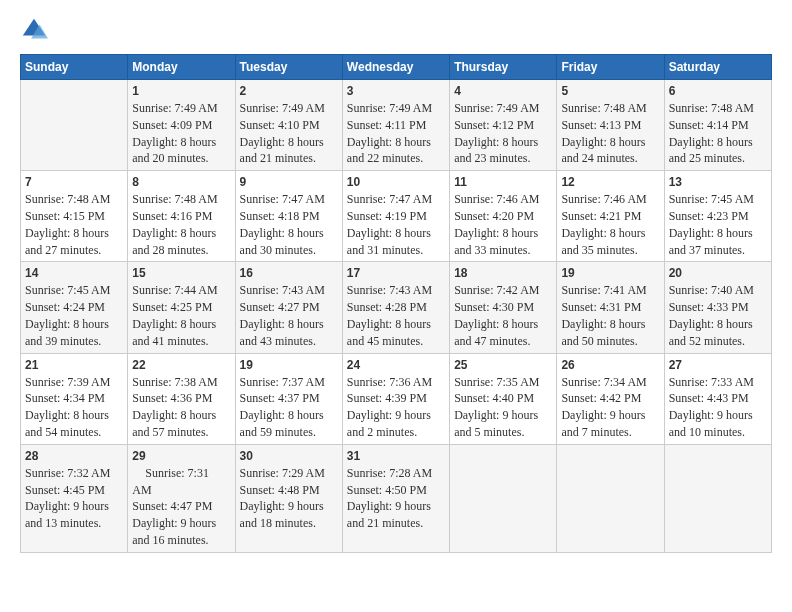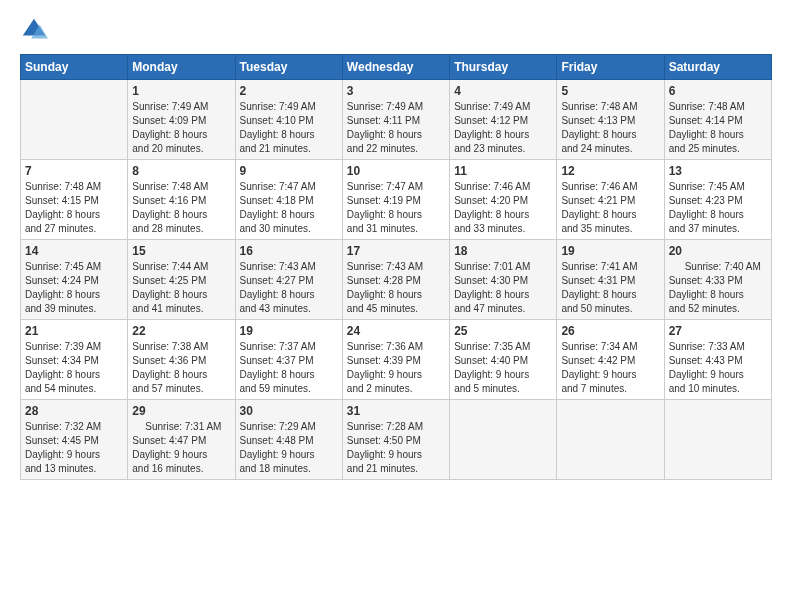--- a/index.html
+++ b/index.html
@@ -89,23 +89,24 @@
     tbody tr:nth-child(even) td {
       background: #fff;
     }
     .day-num {
       font-weight: bold;
       font-size: 12px;
       display: block;
       margin-bottom: 2px;
     }
     .day-info {
-      font-size: 10px;
+      font-size: 12px;
       line-height: 1.4;
       color: #333;
+      font-family: Liberation Serif, serif;
     }
   </style>
 </head>
 <body>
 
 <div class="page">
   <div class="header">
     <div class="logo">
       <svg class="logo-icon" viewBox="0 0 40 40">
         <polygon points="20,4 36,28 4,28" fill="#2a6db5"></polygon>
@@ -202,29 +203,29 @@
 Daylight: 8 hours
 and 41 minutes.</span></td>
           <td><span class="day-num">16</span><span class="day-info" style="white-space: pre-line;">Sunrise: 7:43 AM
 Sunset: 4:27 PM
 Daylight: 8 hours
 and 43 minutes.</span></td>
           <td><span class="day-num">17</span><span class="day-info" style="white-space: pre-line;">Sunrise: 7:43 AM
 Sunset: 4:28 PM
 Daylight: 8 hours
 and 45 minutes.</span></td>
-          <td><span class="day-num">18</span><span class="day-info" style="white-space: pre-line;">Sunrise: 7:01 AM
+          <td><span class="day-num">18</span><span class="day-info" style="white-space: pre-line;">Sunrise: 7:42 AM
 Sunset: 4:30 PM
 Daylight: 8 hours
 and 47 minutes.</span></td>
           <td><span class="day-num">19</span><span class="day-info" style="white-space: pre-line;">Sunrise: 7:41 AM
 Sunset: 4:31 PM
 Daylight: 8 hours
 and 50 minutes.</span></td>
-          <td><span class="day-num">20</span><span class="day-info" style="white-space: pre-line; margin-left: 16px;">Sunrise: 7:40 AM
+          <td><span class="day-num">20</span><span class="day-info" style="white-space: pre-line;">Sunrise: 7:40 AM
 Sunset: 4:33 PM
 Daylight: 8 hours
 and 52 minutes.</span></td>
         </tr>
         <tr>
           <td><span class="day-num">21</span><span class="day-info" style="white-space: pre-line;">Sunrise: 7:39 AM
 Sunset: 4:34 PM
 Daylight: 8 hours
 and 54 minutes.</span></td>
           <td><span class="day-num">22</span><span class="day-info" style="white-space: pre-line; margin-top: 28px;">Sunrise: 7:38 AM

